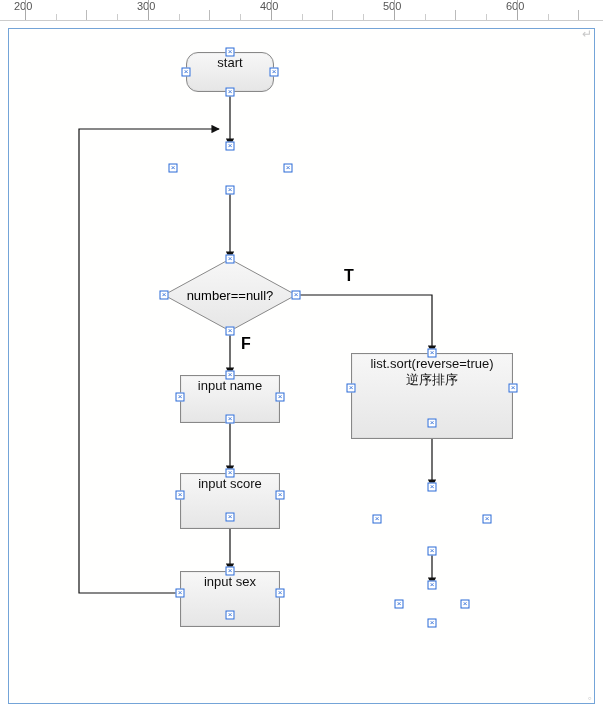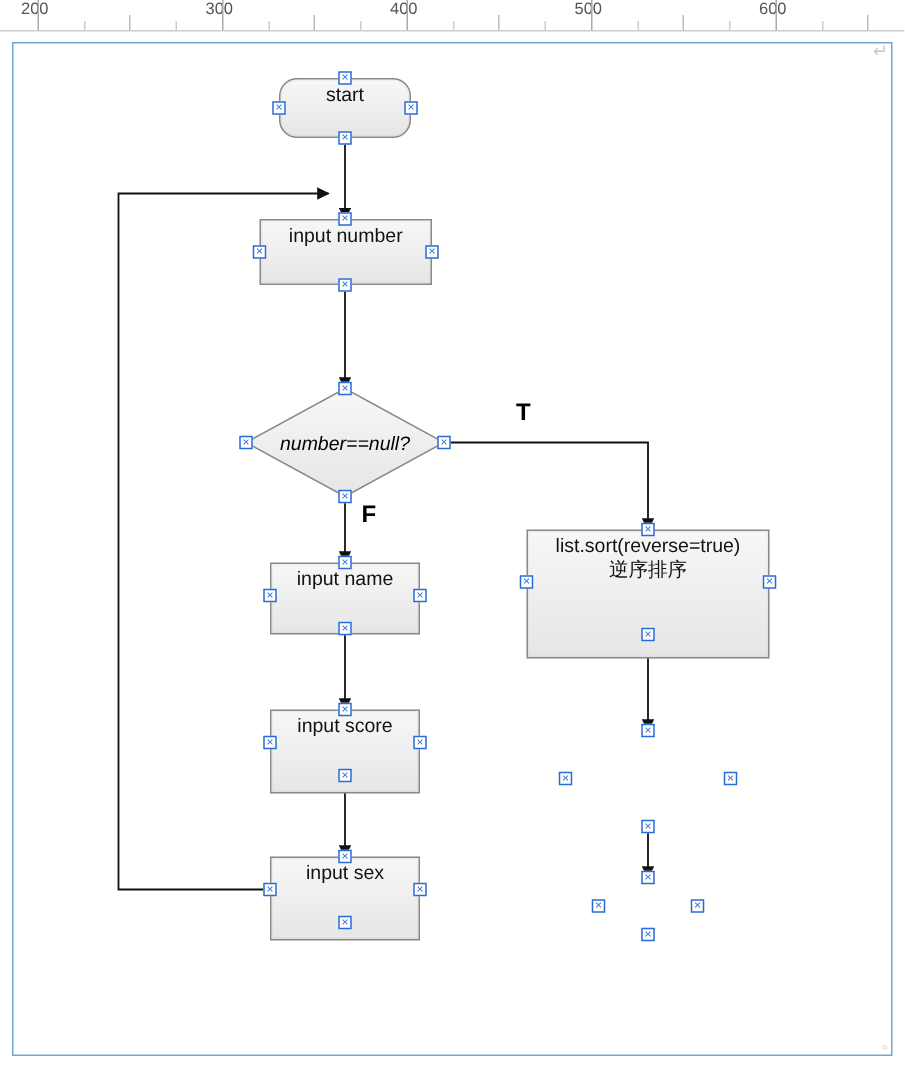--- a/index.html
+++ b/index.html
@@ -8,21 +8,21 @@
   .ruler-tick{position:absolute;top:0;height:100%;width:1px;background:#aaa;}
   .ruler-label{position:absolute;top:0;font-size:11px;color:#555;}
   .ruler-sub{position:absolute;top:14px;height:6px;width:1px;background:#ccc;}
   .ruler-mid{position:absolute;top:10px;height:10px;width:1px;background:#bbb;}
   .canvas-frame{position:absolute;left:8px;top:28px;right:8px;bottom:8px;border:1px solid #74a4d8;background:#fffffe;}
   .canvas{position:absolute;inset:0;}
   .node{position:absolute;background:linear-gradient(#f7f7f7,#e6e6e6);border:1px solid #888;box-shadow:0 0 0 1px rgba(0,0,0,0.03) inset;display:flex;align-items:flex-start;justify-content:center;text-align:center;line-height:1.25;padding:2px 4px;box-sizing:border-box;color:#111;}
   .rounded{border-radius:12px;}
   .handle{position:absolute;width:7px;height:7px;border:1px solid #2a6ad6;background:#fff;transform:translate(-50%,-50%);z-index:5;}
   .handle:after{content:"×";position:absolute;left:50%;top:50%;transform:translate(-50%,-55%);font-size:8px;color:#2a6ad6;line-height:1;}
-  .diamond{position:absolute;font-style:italic;}
+  .diamond{position:absolute;}
   .diamond svg{position:absolute;left:0;top:0;}
   .diamond .dtext{position:absolute;left:0;top:0;right:0;bottom:0;display:flex;align-items:center;justify-content:center;}
   .branch-label{position:absolute;font-weight:bold;font-size:16px;}
   svg.wires{position:absolute;inset:0;overflow:visible;}
   .margin-mark{position:absolute;font-size:12px;color:#c8c8c8;user-select:none;}
 </style>
 </head>
 <body>
 
 <div class="page">
@@ -80,23 +80,20 @@
       </svg>
 
       <div class="node rounded" style="left:177px;top:23px;width:88px;height:40px">
         <span>start</span>
       </div>
       <div class="handle" style="left:221px;top:23px"></div>
         <div class="handle" style="left:221px;top:63px"></div>
       <div class="handle" style="left:177px;top:43px"></div>
         <div class="handle" style="left:265px;top:43px"></div>
 
-      <div class="node" style="left:164px;top:117px;width:115px;height:44px">
-        <span>input number</span>
-      </div>
       <div class="handle" style="left:221px;top:117px"></div>
         <div class="handle" style="left:221px;top:161px"></div>
       <div class="handle" style="left:164px;top:139px"></div>
         <div class="handle" style="left:279px;top:139px"></div>
 
       <div class="diamond" style="left:155px;top:230px;width:132px;height:72px">
         <svg width="132" height="72">
           <polygon points="66,0 132,36 66,72 0,36" fill="url(#g1)" stroke="#888"></polygon>
           <defs>
               <linearGradient id="g1" x1="0" y1="0" x2="0" y2="1">

